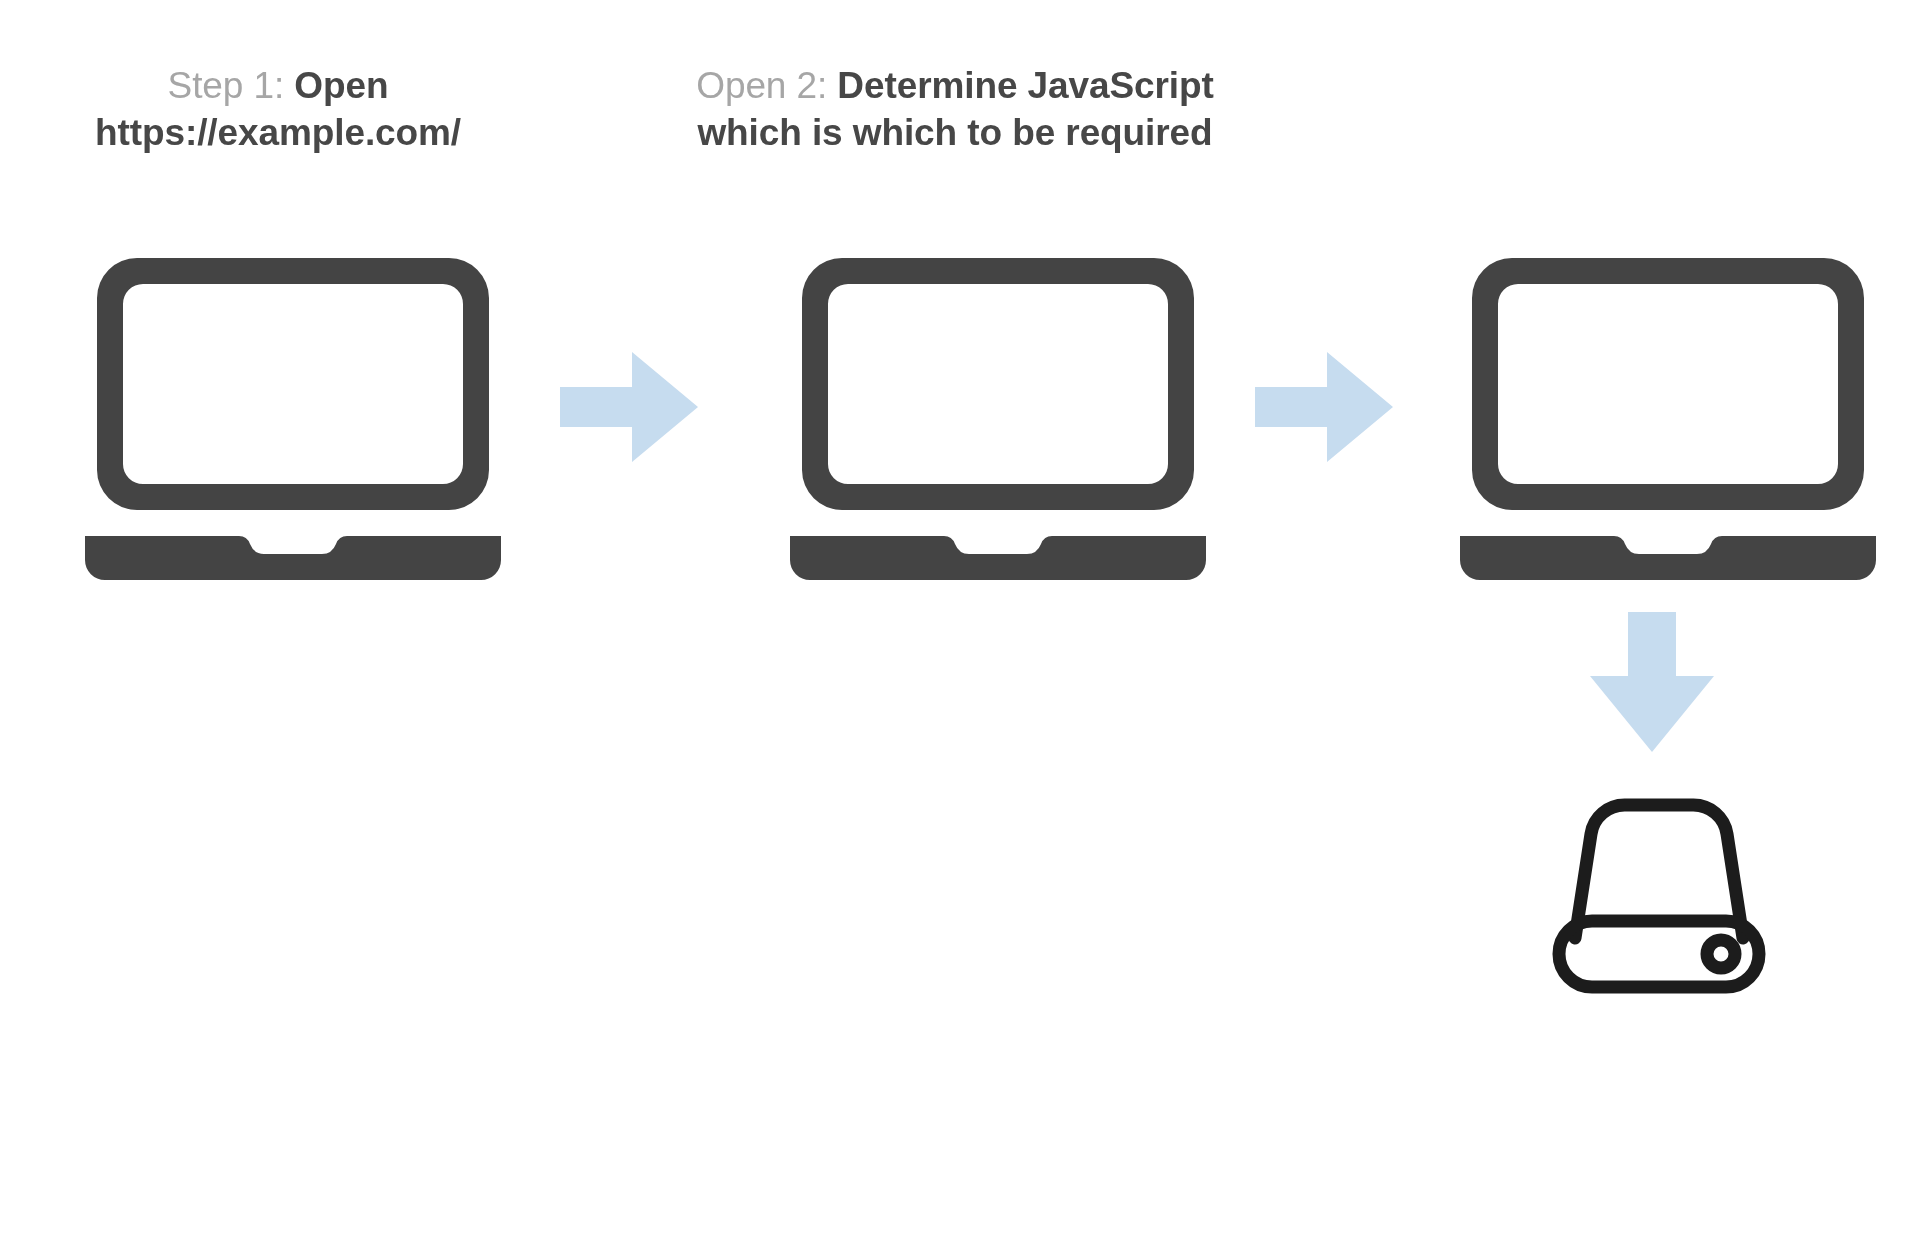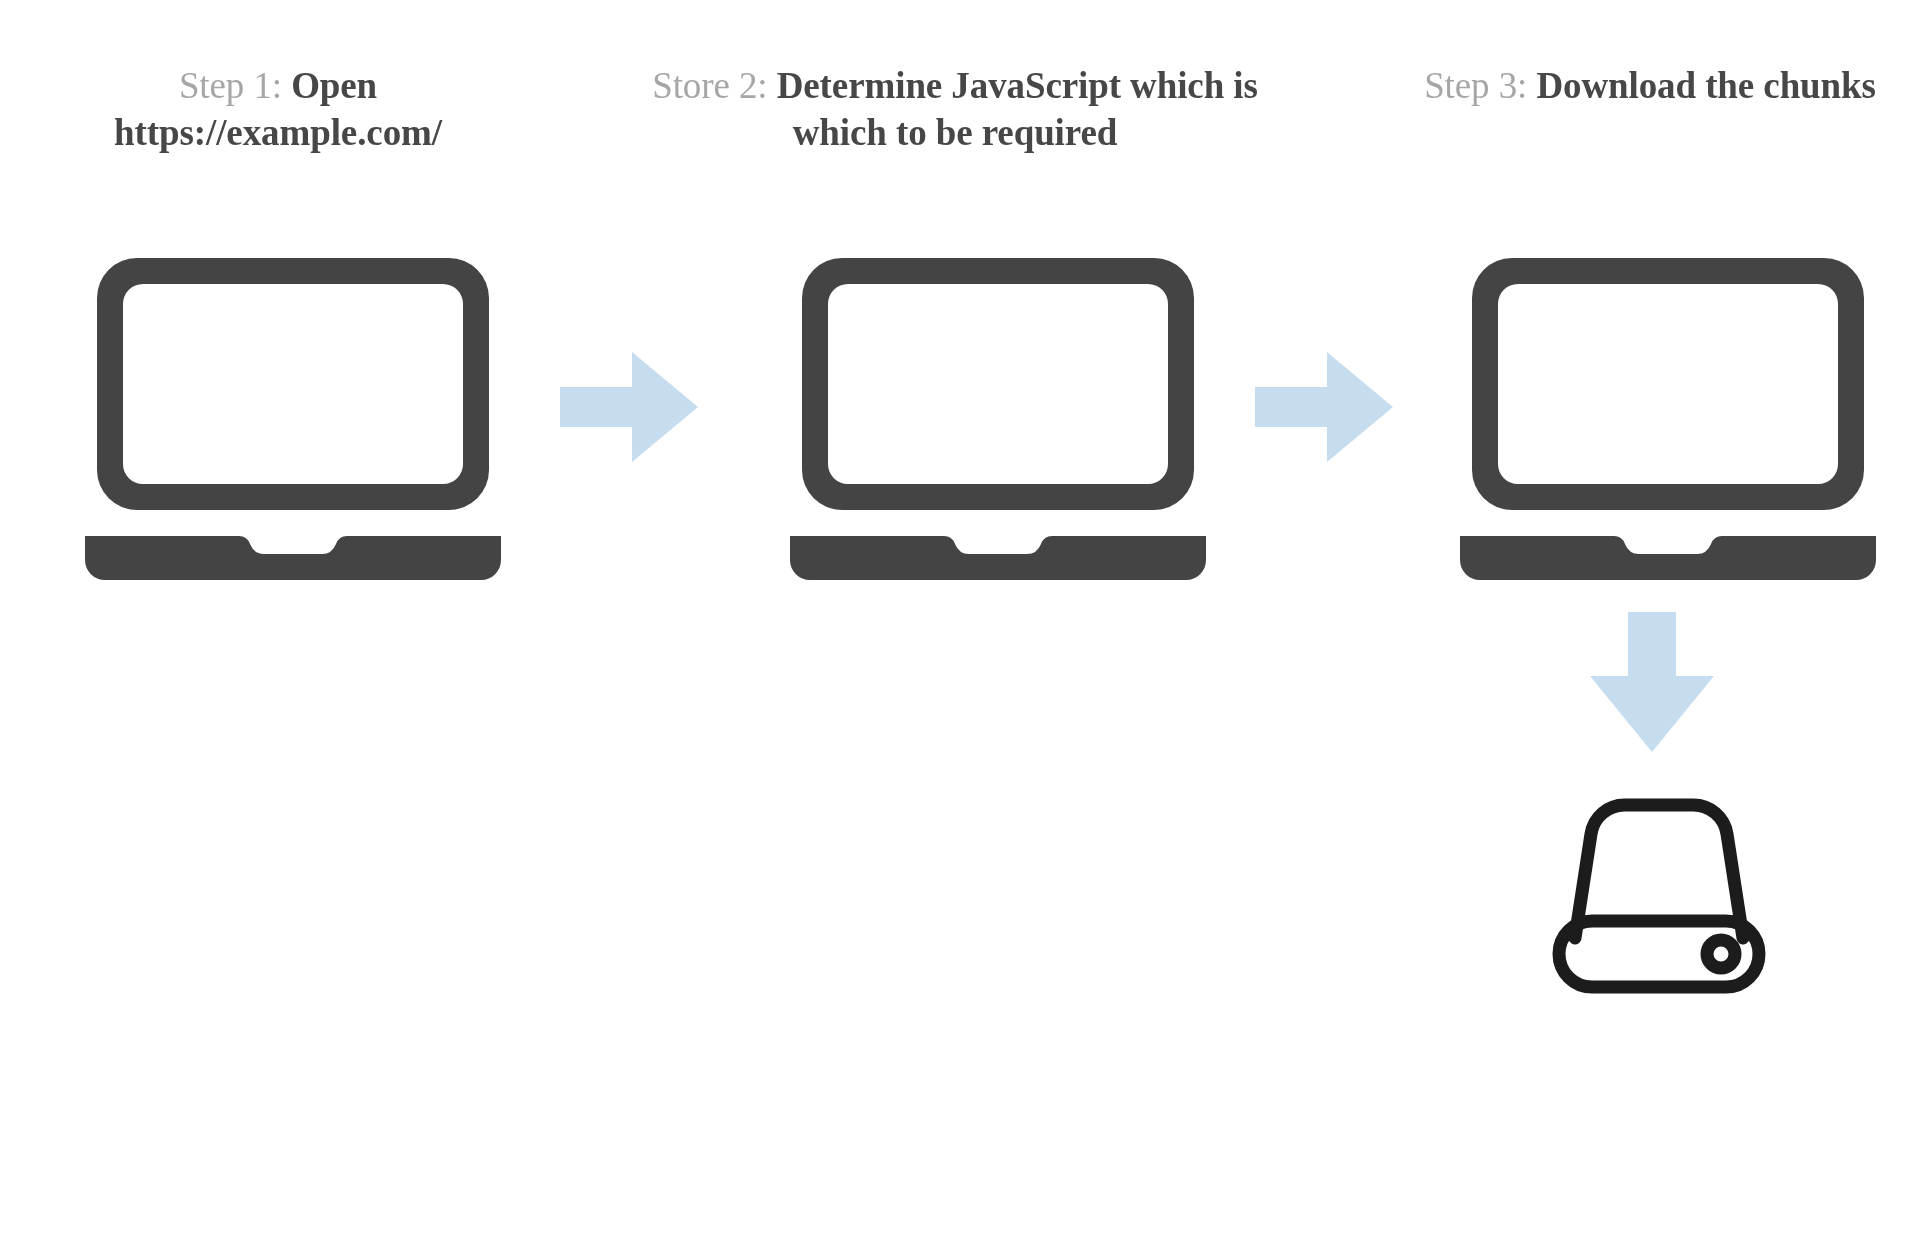--- a/index.html
+++ b/index.html
@@ -11,21 +11,20 @@
     font-family: "Liberation Sans", sans-serif;
     -webkit-font-smoothing: antialiased;
   }
 
   #canvas {
     position: relative;
     width: 1916px;
     height: 1238px;
     background: #ffffff;
     overflow: hidden;
-    font-family: Liberation Serif, serif;
   }
 
   
   .step-caption {
     position: absolute;
     text-align: center;
     line-height: 1.28;
     font-size: 37px;
     letter-spacing: -0.1px;
   }
@@ -75,26 +74,23 @@
 </head>
 <body>
 
 <div id="canvas">
 
   <div class="step-caption" id="cap1">
     <span class="step-label">Step 1: </span><span class="step-text">Open https://example.com/</span>
   </div>
 
   <div class="step-caption" id="cap2">
-    <span class="step-label">Store 2: </span><span class="step-text">Determine JavaScript which is which to be required</span>
+    <span class="step-label">Open 2: </span><span class="step-text">Determine JavaScript which is which to be required</span>
   </div>
 
-  <div class="step-caption" id="cap3">
-    <span class="step-label">Step 3: </span><span class="step-text">Download the chunks</span>
-  </div>
 
 
   <div class="laptop" id="laptop1">
     <svg width="416" height="322" viewBox="0 0 416 322" aria-hidden="true">
       <g fill="#444444">
         <path d="M52 0 H364 a40 40 0 0 1 40 40 V212 a40 40 0 0 1 -40 40 H52 a40 40 0 0 1 -40 -40 V40 A40 40 0 0 1 52 0 Z
                  M58 26 a20 20 0 0 0 -20 20 V206 a20 20 0 0 0 20 20 H358 a20 20 0 0 0 20 -20 V46 a20 20 0 0 0 -20 -20 Z" fill-rule="evenodd"></path>
         <path d="M0 278 H154 q8 0 11 8 q4 10 14 10 H237 q10 0 14 -10 q3 -8 11 -8 H416 V302 a20 20 0 0 1 -20 20 H20 A20 20 0 0 1 0 302 Z"></path>
       </g>
     </svg>

